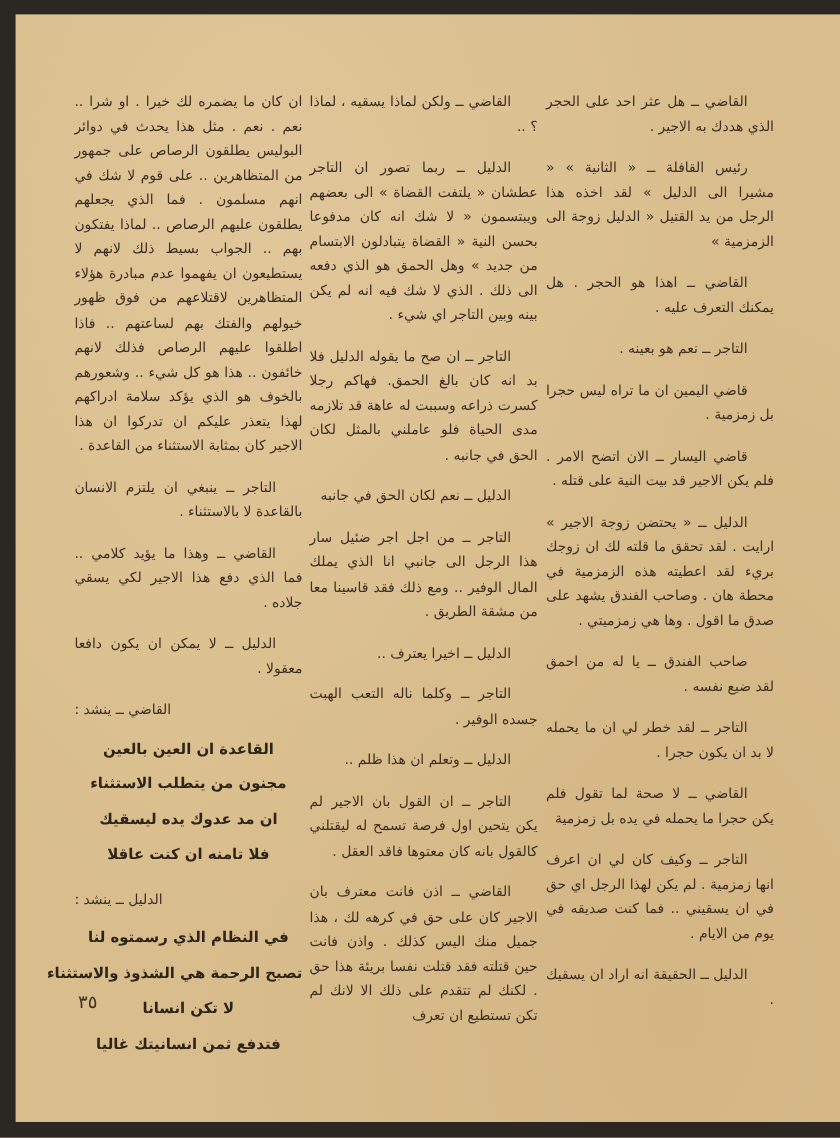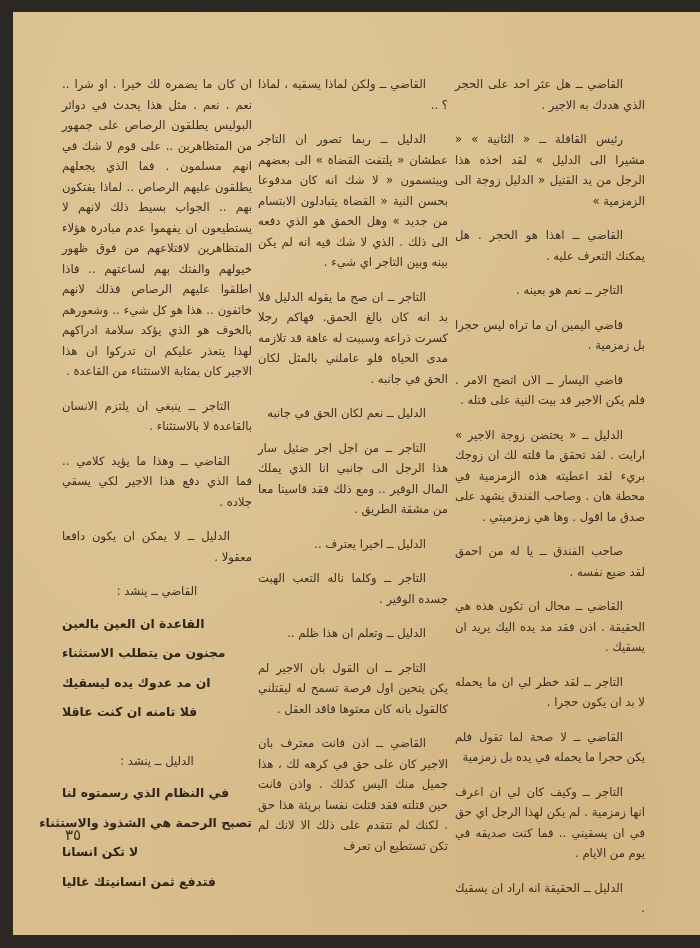--- a/index.html
+++ b/index.html
@@ -31,24 +31,24 @@
     .col.right { left: 442px; }
     .col.middle { left: 245px; }
     .col.left { left: 49px; }
     .para { margin: 0 0 14px 0; }
     .indent { text-indent: 22px; }
     .verse {
       font-weight: bold;
       font-size: 12.4px;
       margin: 0 0 9px 0;
       color: #2e2519;
-      text-align: left;
+      text-align: center;
       white-space: nowrap;
     }
-    .cue { text-align: center; margin: 0 0 12px 0; }
+    .cue { text-align: left; margin: 0 0 12px 0; }
     .page-number {
       position: absolute;
       left: 52px; top: 814px;
       font-size: 15px;
       color: #3a2f22;
       direction: rtl;
     }
   </style>
 </head>
 <body>
@@ -57,21 +57,20 @@
 
   <div class="col right">
     <p class="para indent">القاضي ــ هل عثر احد على الحجر الذي هددك به الاجير .</p>
     <p class="para indent">رئيس القافلة ــ « الثانية » « مشيرا الى الدليل » لقد اخذه هذا الرجل من يد القتيل « الدليل زوجة الى الزمزمية »</p>
     <p class="para indent">القاضي ــ اهذا هو الحجر . هل يمكنك التعرف عليه .</p>
     <p class="para indent">التاجر ــ نعم هو بعينه .</p>
     <p class="para indent">قاضي اليمين   ان ما تراه ليس حجرا بل زمزمية .</p>
     <p class="para indent">قاضي اليسار ــ الان اتضح الامر . فلم يكن الاجير قد بيت النية على قتله .</p>
     <p class="para indent">الدليل ــ « يحتضن زوجة الاجير » ارايت . لقد تحقق ما قلته لك ان زوجك بريء لقد اعطيته هذه الزمزمية في محطة هان . وصاحب الفندق يشهد على صدق ما اقول . وها هي زمزميتي .</p>
     <p class="para indent">صاحب الفندق ــ يا له من احمق لقد ضيع نفسه .</p>
-    <p class="para indent">القاضي ــ محال ان تكون هذه هي الحقيقة . اذن فقد مد يده اليك يريد ان يسقيك .</p>
     <p class="para indent">التاجر ــ لقد خطر لي ان ما يحمله لا بد ان يكون حجرا .</p>
     <p class="para indent">القاضي ــ لا صحة لما تقول فلم يكن حجرا ما يحمله في يده بل زمزمية</p>
     <p class="para indent">التاجر ــ وكيف كان لي ان اعرف انها زمزمية . لم يكن لهذا الرجل اي حق في ان يسقيني .. فما كنت صديقه في يوم من الايام .</p>
     <p class="para indent">الدليل ــ الحقيقة انه اراد ان يسقيك .</p>
   </div>
 
   <div class="col middle">
     <p class="para indent">القاضي ــ ولكن لماذا يسقيه ، لماذا ؟ ..</p>
     <p class="para indent">الدليل ــ ربما تصور ان التاجر عطشان « يلتفت القضاة » الى بعضهم ويبتسمون « لا شك انه كان مدفوعا بحسن النية « القضاة يتبادلون الابتسام من جديد » وهل الحمق هو الذي دفعه الى ذلك . الذي لا شك فيه انه لم يكن بينه وبين التاجر اي شيء .</p>
     <p class="para indent">التاجر ــ ان صح ما يقوله الدليل فلا بد انه كان بالغ الحمق. فهاكم رجلا كسرت ذراعه وسببت له عاهة قد تلازمه مدى الحياة فلو عاملني بالمثل لكان الحق في جانبه .</p>
@@ -89,21 +88,21 @@
     <p class="para indent">التاجر ــ ينبغي ان يلتزم الانسان بالقاعدة لا بالاستثناء .</p>
     <p class="para indent">القاضي ــ وهذا ما يؤيد كلامي .. فما الذي دفع هذا الاجير لكي يسقي جلاده .</p>
     <p class="para indent">الدليل ــ لا يمكن ان يكون دافعا معقولا .</p>
 
     <p class="cue">القاضي ــ ينشد :</p>
     <p class="verse">القاعدة ان العين بالعين</p>
     <p class="verse">مجنون من يتطلب الاستثناء</p>
     <p class="verse">ان مد عدوك يده ليسقيك</p>
     <p class="verse">فلا تامنه ان كنت عاقلا</p>
 
-    <p class="cue" style="margin-top:28px">الدليل ــ ينشد :</p>
+    <p class="cue" style="margin-top:16px">الدليل ــ ينشد :</p>
     <p class="verse">في النظام الذي رسمتوه لنا</p>
     <p class="verse">تصبح الرحمة هي الشذوذ والاستثناء</p>
     <p class="verse">لا تكن انسانا</p>
     <p class="verse">فتدفع ثمن انسانيتك غاليا</p>
   </div>
 
   <div class="page-number">٣٥</div>
 </div>
 
 </body></html>

